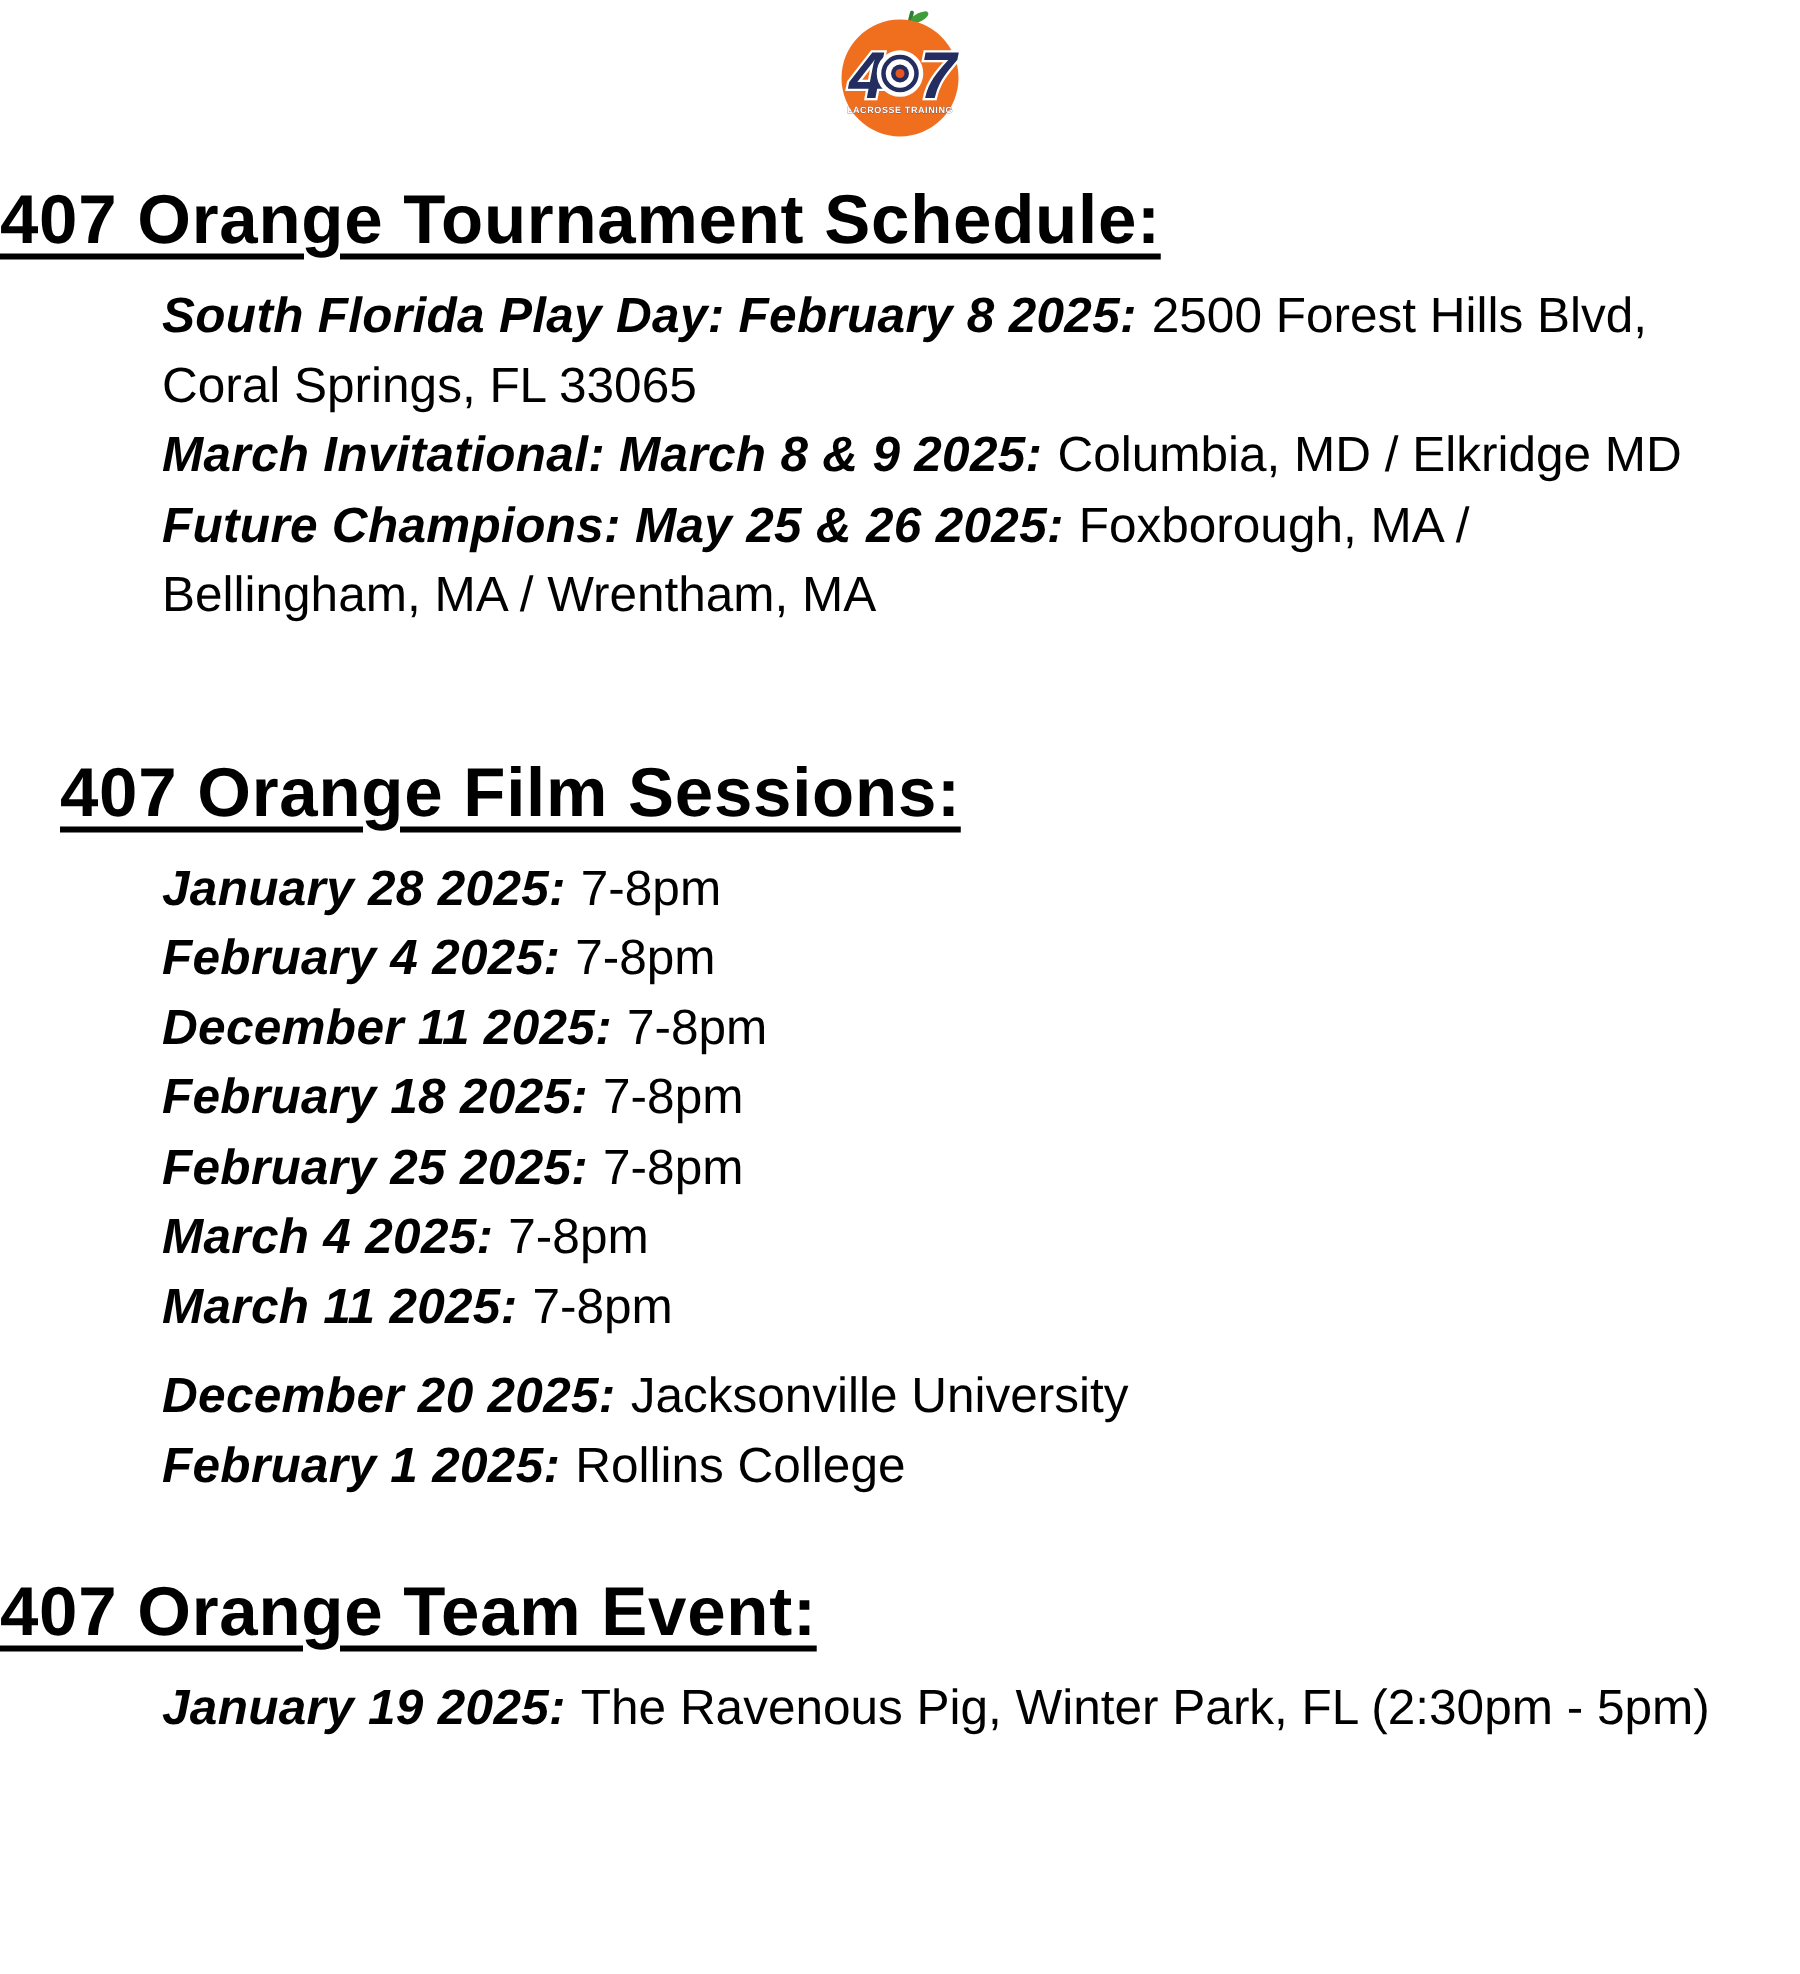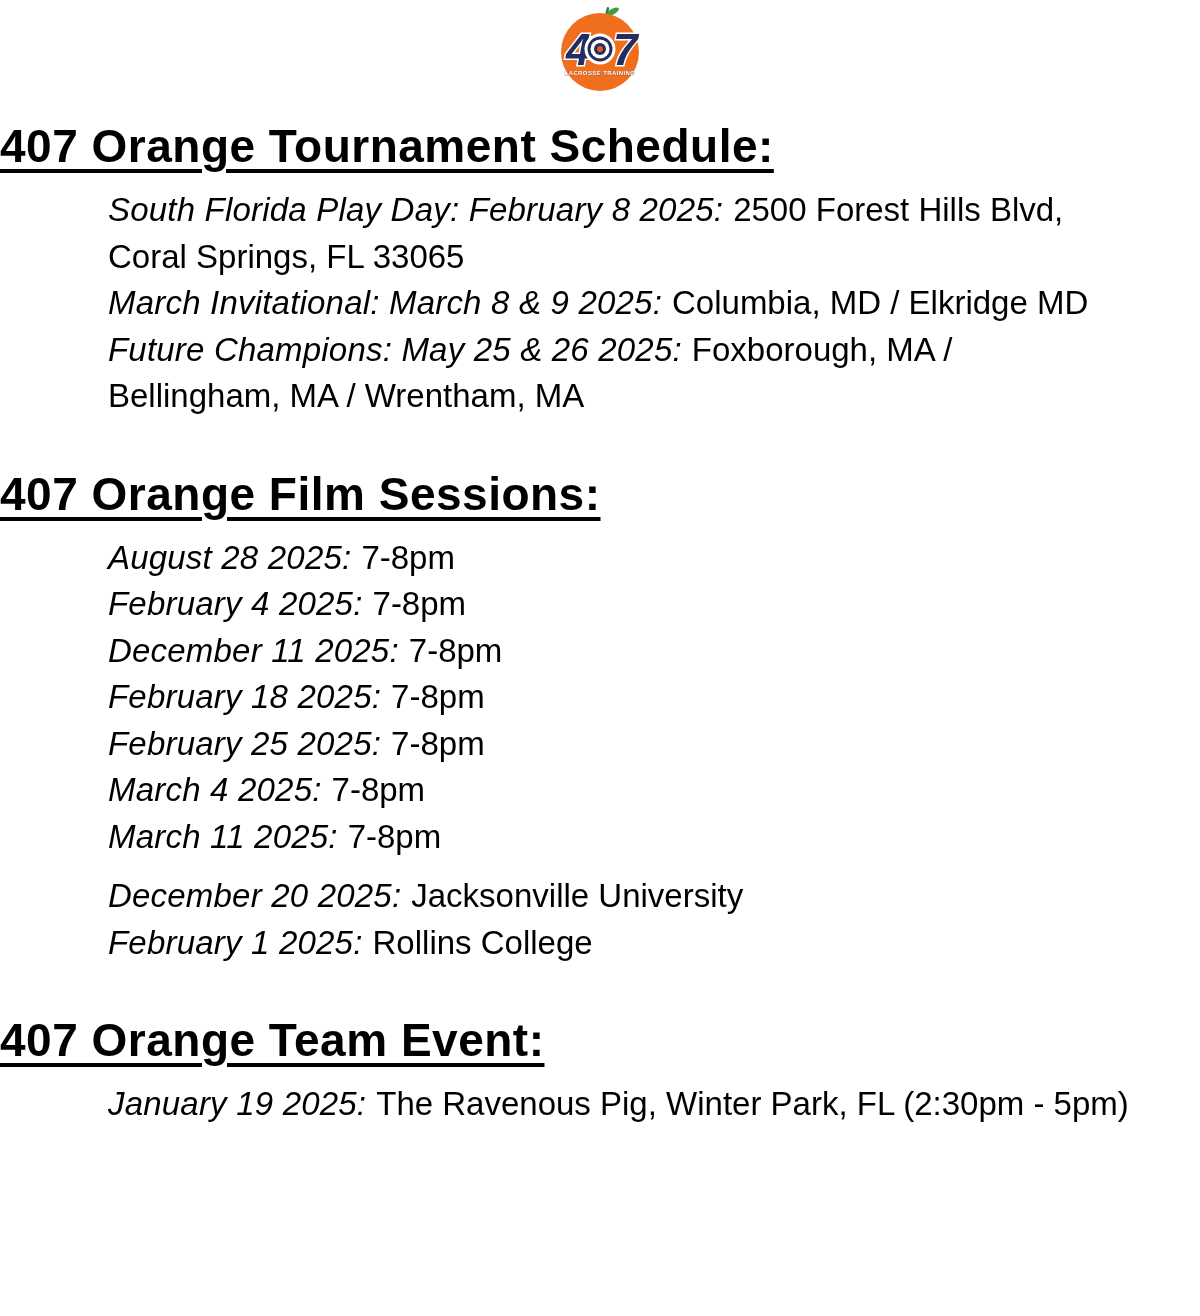--- a/index.html
+++ b/index.html
@@ -22,34 +22,34 @@
     font-size: 46px;
     font-weight: 700;
     line-height: 56px;
     letter-spacing: 0.5px;
     text-decoration: underline;
     text-decoration-thickness: 4px;
     text-underline-offset: 7px;
     white-space: nowrap;
   }
   .h-tournament { margin-top: 26px; }
-  .h-film       { margin-top: 46px; }
+  .h-film       { margin-top: 80px; padding-left: 40px; }
   .h-college    { margin-top: 48px; }
   .h-team       { margin-top: 46px; text-decoration: underline; }
 
   .lines {
     margin-top: 13px;
     padding-left: 108px;
     padding-right: 36px;
     font-size: 33px;
     line-height: 46.5px;
   }
   .line { white-space: nowrap; }
   .line .label {
-    font-weight: 400;
+    font-weight: 700;
     font-style: italic;
     margin-right: 10px;
     letter-spacing: 0.2px;
   }
   .line .rest { font-weight: 400; }
 </style>
 </head>
 <body>
 
 <div>
@@ -79,21 +79,21 @@
   <div class="lines">
       <div class="line"><span class="label">South Florida Play Day: February 8 2025:</span><span class="rest">2500 Forest Hills Blvd,</span></div>
       <div class="line"><span class="rest">Coral Springs, FL 33065</span></div>
       <div class="line"><span class="label">March Invitational: March 8 &amp; 9 2025:</span><span class="rest">Columbia, MD / Elkridge MD</span></div>
       <div class="line"><span class="label">Future Champions: May 25 &amp; 26 2025:</span><span class="rest">Foxborough, MA /</span></div>
       <div class="line"><span class="rest">Bellingham, MA / Wrentham, MA</span></div>
     </div>
 
   <div class="heading h-film">407 Orange Film Sessions:</div>
   <div class="lines">
-      <div class="line"><span class="label">August 28 2025:</span><span class="rest">7-8pm</span></div>
+      <div class="line"><span class="label">January 28 2025:</span><span class="rest">7-8pm</span></div>
       <div class="line"><span class="label">February 4 2025:</span><span class="rest">7-8pm</span></div>
       <div class="line"><span class="label">December 11 2025:</span><span class="rest">7-8pm</span></div>
       <div class="line"><span class="label">February 18 2025:</span><span class="rest">7-8pm</span></div>
       <div class="line"><span class="label">February 25 2025:</span><span class="rest">7-8pm</span></div>
       <div class="line"><span class="label">March 4 2025:</span><span class="rest">7-8pm</span></div>
       <div class="line"><span class="label">March 11 2025:</span><span class="rest">7-8pm</span></div>
     </div>
 
   <div class="lines">
       <div class="line"><span class="label">December 20 2025:</span><span class="rest">Jacksonville University</span></div>

